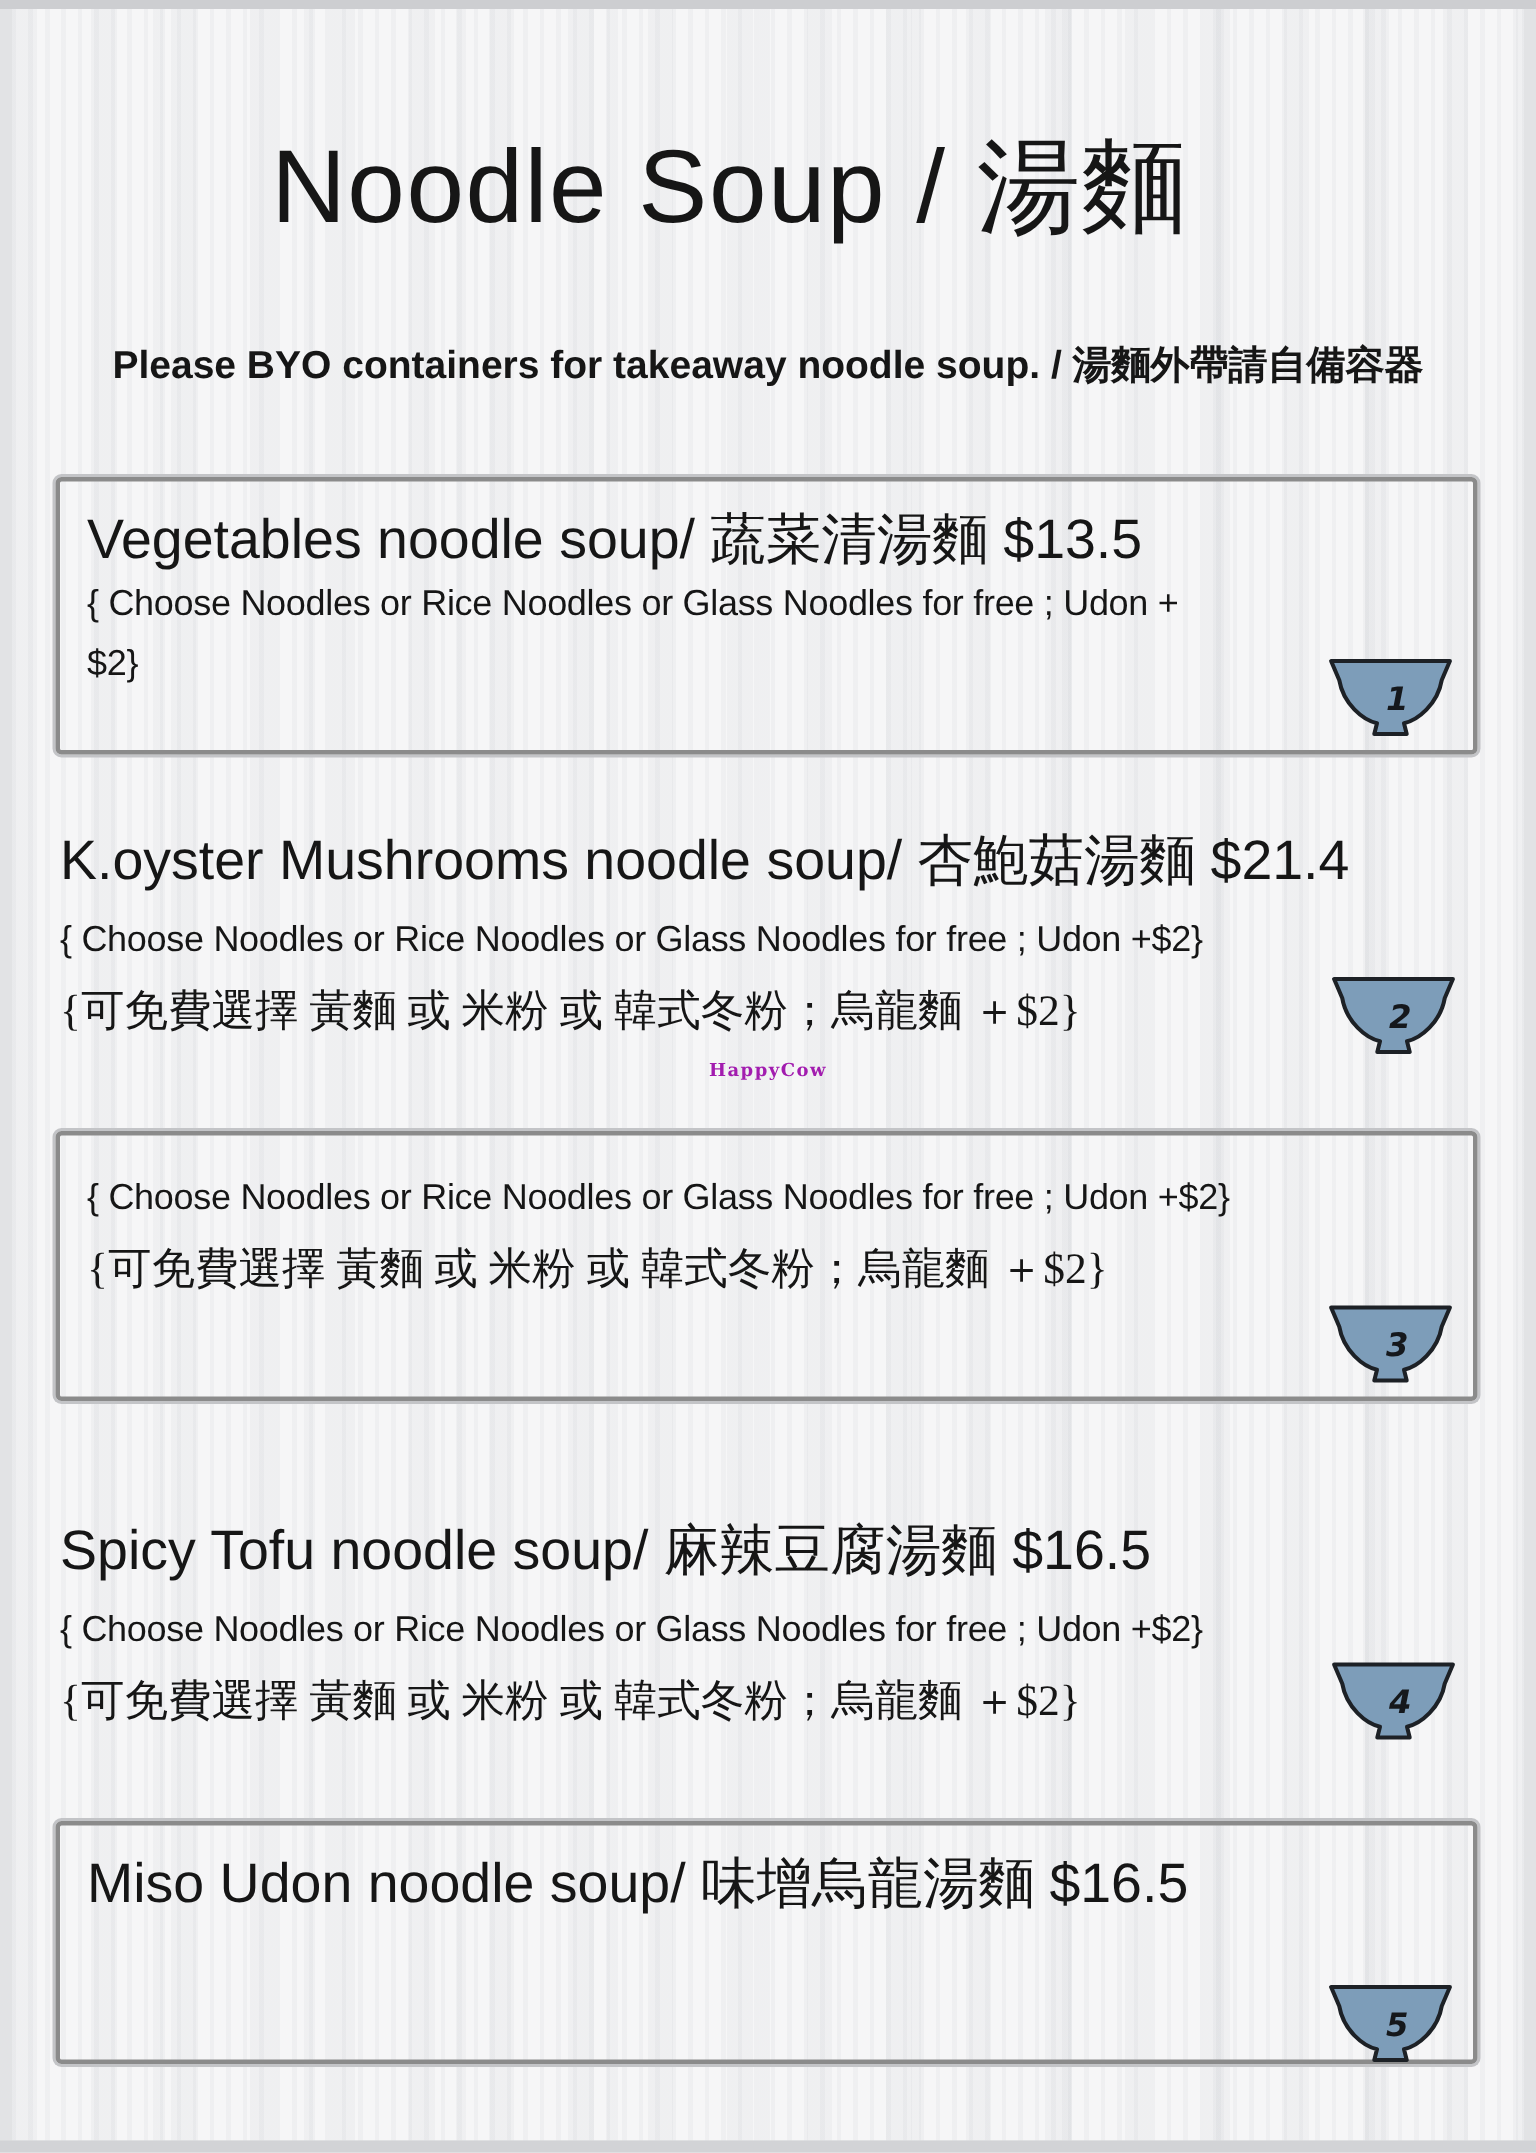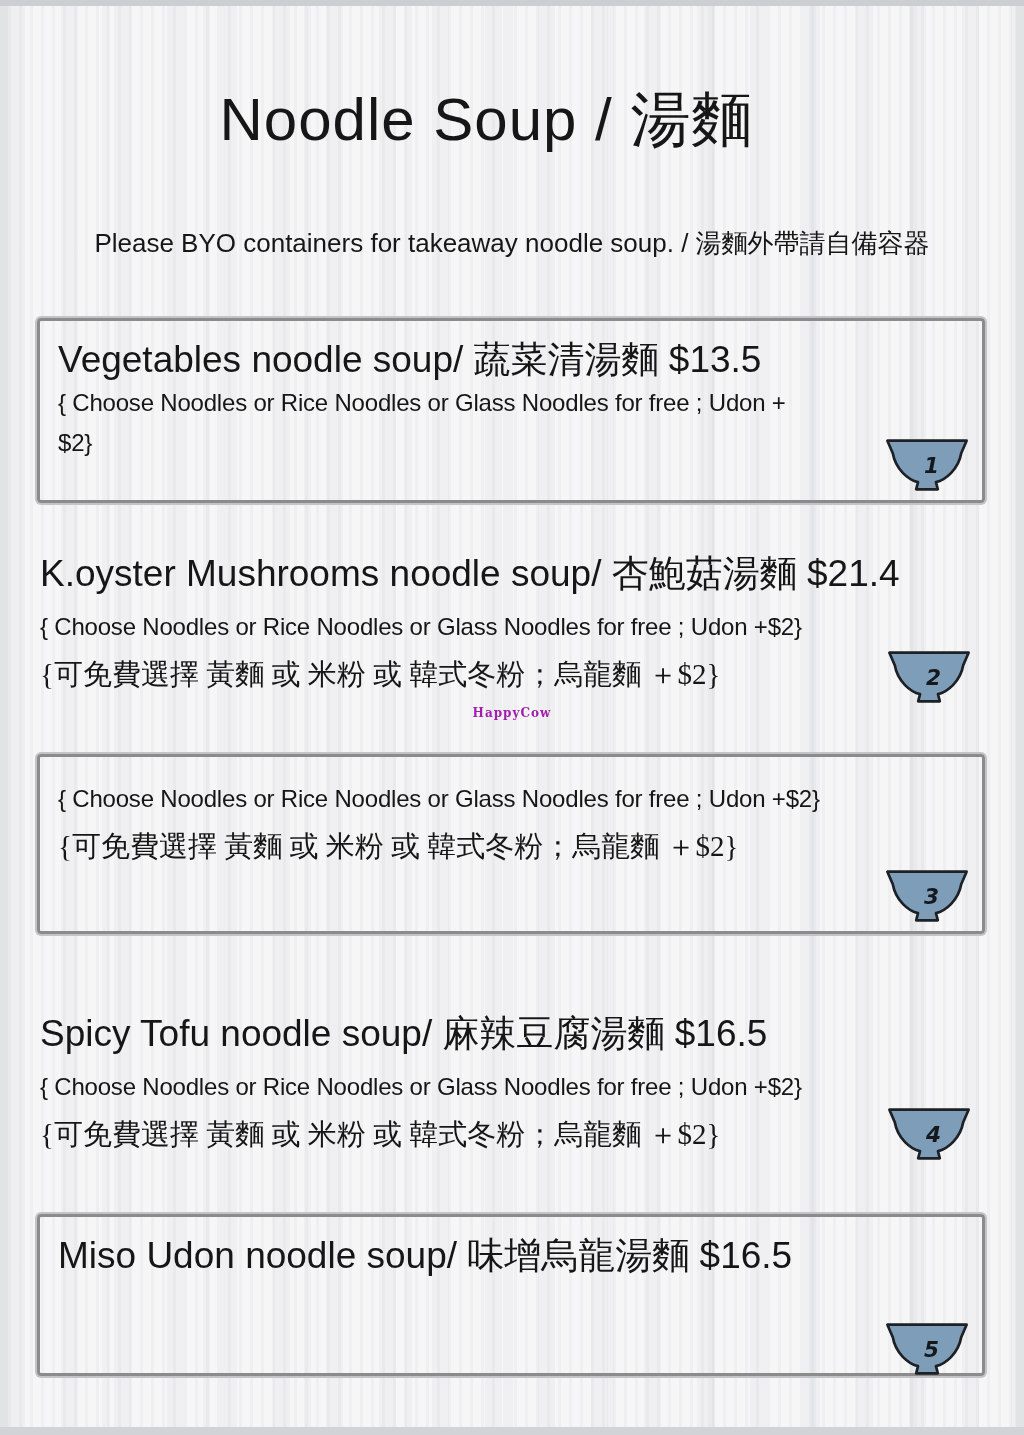--- a/index.html
+++ b/index.html
@@ -15,25 +15,25 @@
     background-image:
       repeating-linear-gradient(90deg, rgba(176,180,188,0.10) 0px, rgba(176,180,188,0.10) 3px, rgba(0,0,0,0) 3px, rgba(0,0,0,0) 11px),
       repeating-linear-gradient(90deg, rgba(158,163,172,0.08) 0px, rgba(158,163,172,0.08) 17px, rgba(0,0,0,0) 17px, rgba(0,0,0,0) 53px),
       repeating-linear-gradient(90deg, rgba(0,0,0,0) 0px, rgba(0,0,0,0) 94px, rgba(190,194,200,0.12) 94px, rgba(190,194,200,0.12) 101px);
   }
   .top-edge{position:absolute;left:0;top:0;width:1024px;height:6px;background:#cdced1;}
   .bottom-edge{position:absolute;left:0;bottom:0;width:1024px;height:8px;background:#d2d3d6;}
 
   .page-title{
     position:absolute;left:0;top:84px;width:972px;text-align:center;
-    font-size:60px;line-height:1.2;font-weight:500;letter-spacing:1px;white-space:nowrap;
+    font-size:69px;line-height:1.2;font-weight:500;letter-spacing:1px;white-space:nowrap;
   }
   .page-subtitle{
     position:absolute;left:0;top:226px;width:1024px;text-align:center;
-    font-size:26px;font-weight:400;
+    font-size:26px;font-weight:700;
   }
 
   .menu-box{
     position:absolute;left:37px;width:948px;box-sizing:border-box;
     border:3px solid #8b8b8b;border-radius:4px;
     box-shadow:0 0 0 2px #c3c4c7;
     padding:16px 18px 10px 18px;
   }
   .menu-plain{position:absolute;left:40px;width:945px;}
 

